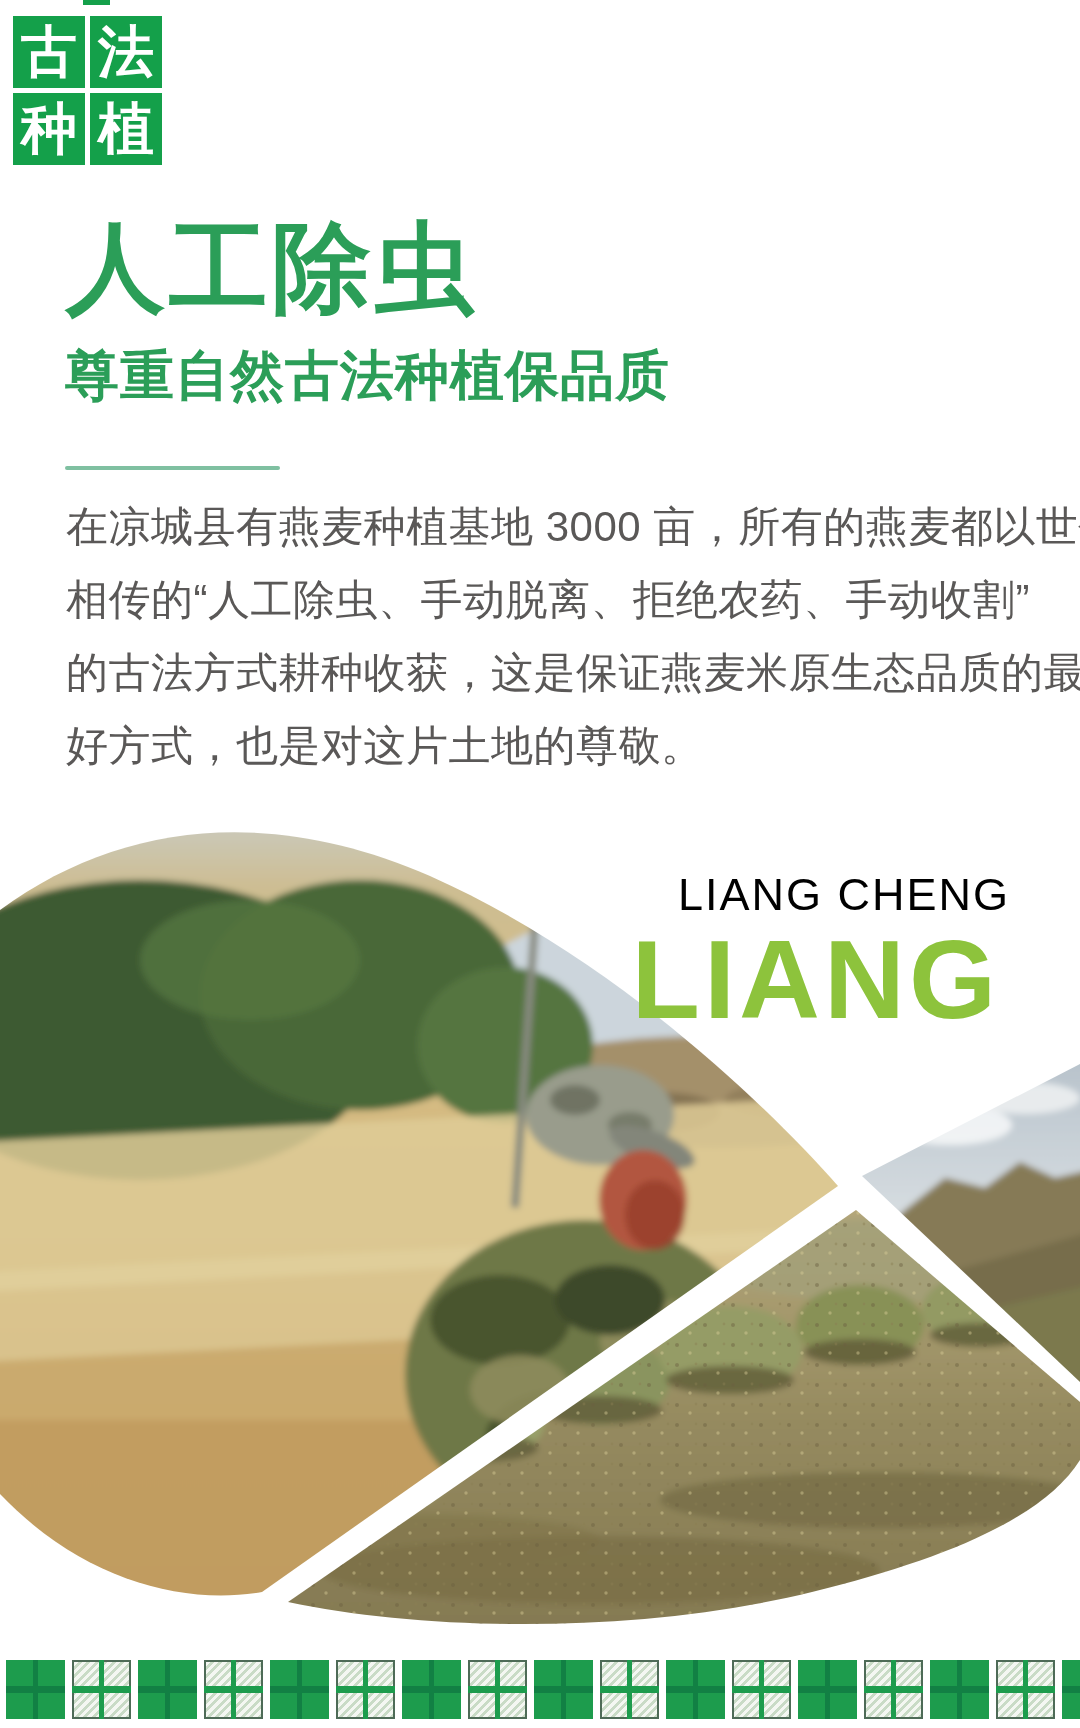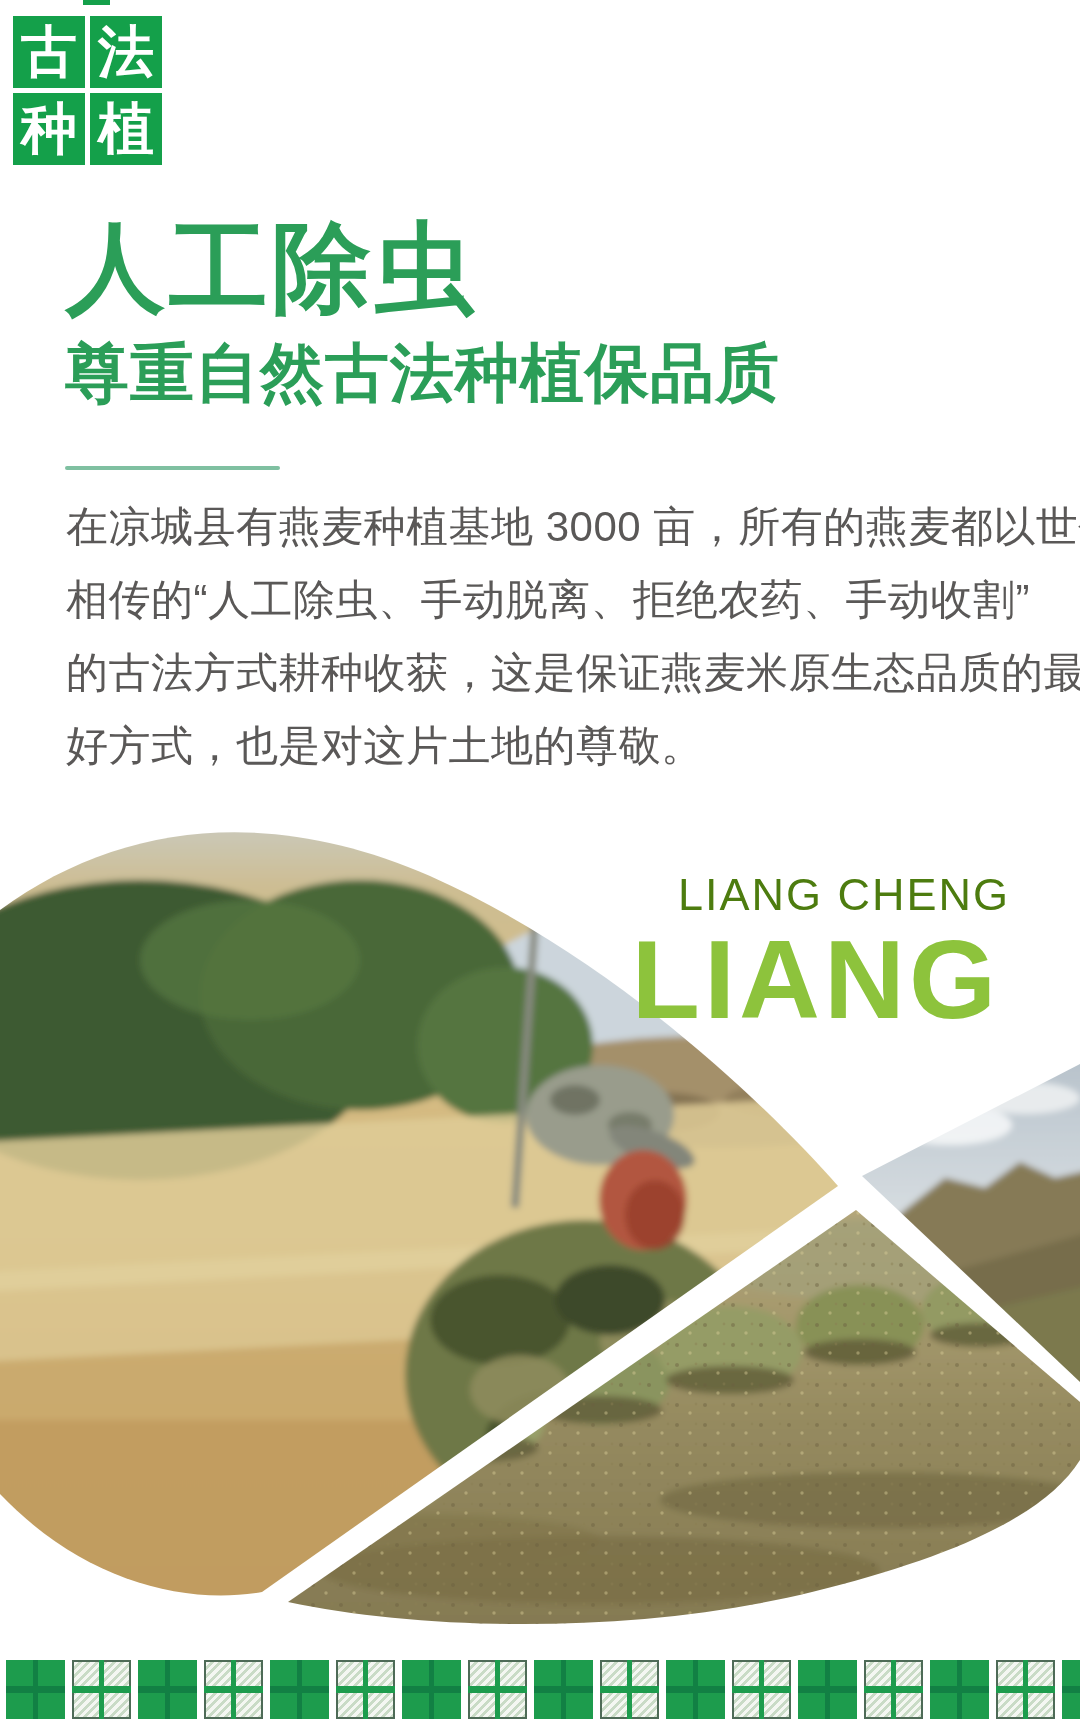--- a/index.html
+++ b/index.html
@@ -8,27 +8,27 @@
     font-family:"Liberation Sans","DejaVu Sans",sans-serif;
     overflow:hidden;
   }
   .top-sliver{position:absolute;left:83px;top:0;width:27px;height:5px;background:#14a04a;}
   
   .logo{position:absolute;left:13px;top:16px;display:grid;grid-template-columns:72px 72px;grid-template-rows:72px 72px;gap:5px;}
   .logo-cell{background:#14a04a;color:#fff;font-weight:700;font-size:56px;line-height:72px;
     display:flex;align-items:center;justify-content:center;}
   
   .page-title{position:absolute;left:66px;top:203px;font-size:99px;font-weight:700;color:#2b9e58;letter-spacing:4px;white-space:nowrap;}
-  .page-subtitle{position:absolute;left:65px;top:330px;font-size:64px;font-weight:700;color:#2b9e58;letter-spacing:1px;white-space:nowrap;}
+  .page-subtitle{position:absolute;left:65px;top:340px;font-size:54px;font-weight:700;color:#2b9e58;letter-spacing:1px;white-space:nowrap;}
   .divider{position:absolute;left:65px;top:466px;width:215px;height:4px;background:#7fc0a1;border-radius:2px;}
   
   .article{position:absolute;left:66px;top:490px;color:#5a5857;font-size:42px;line-height:73px;letter-spacing:0.5px;}
   .article div{white-space:nowrap;}
   
-  .brand-en{position:absolute;right:70px;top:869px;font-size:45px;font-weight:400;color:#4d7c0f;letter-spacing:2px;white-space:nowrap;}
+  .brand-en{position:absolute;right:70px;top:869px;font-size:45px;font-weight:400;color:#000000;letter-spacing:2px;white-space:nowrap;}
   .brand-oats{position:absolute;right:80px;top:915px;font-size:112px;font-weight:700;color:#8dc33c;letter-spacing:4px;white-space:nowrap;}
   
   .montage{position:absolute;left:0;top:780px;width:1080px;height:880px;}
   
   .footer-pattern{position:absolute;left:6px;top:1660px;display:flex;gap:7px;}
   .sq{width:59px;height:59px;position:relative;flex:0 0 59px;box-sizing:border-box;}
   .sq-solid{background:#1d9c4d;}
   .sq-solid::before{content:"";position:absolute;left:0;right:0;top:26px;height:7px;background:#128044;}
   .sq-solid::after{content:"";position:absolute;top:0;bottom:0;left:27px;width:5px;background:#128044;}
   .sq-hatch{background:repeating-linear-gradient(135deg,#f4f7f2 0px,#f4f7f2 3px,#c9dbc6 3px,#c9dbc6 6px);border:2px solid #4e6b57;}

